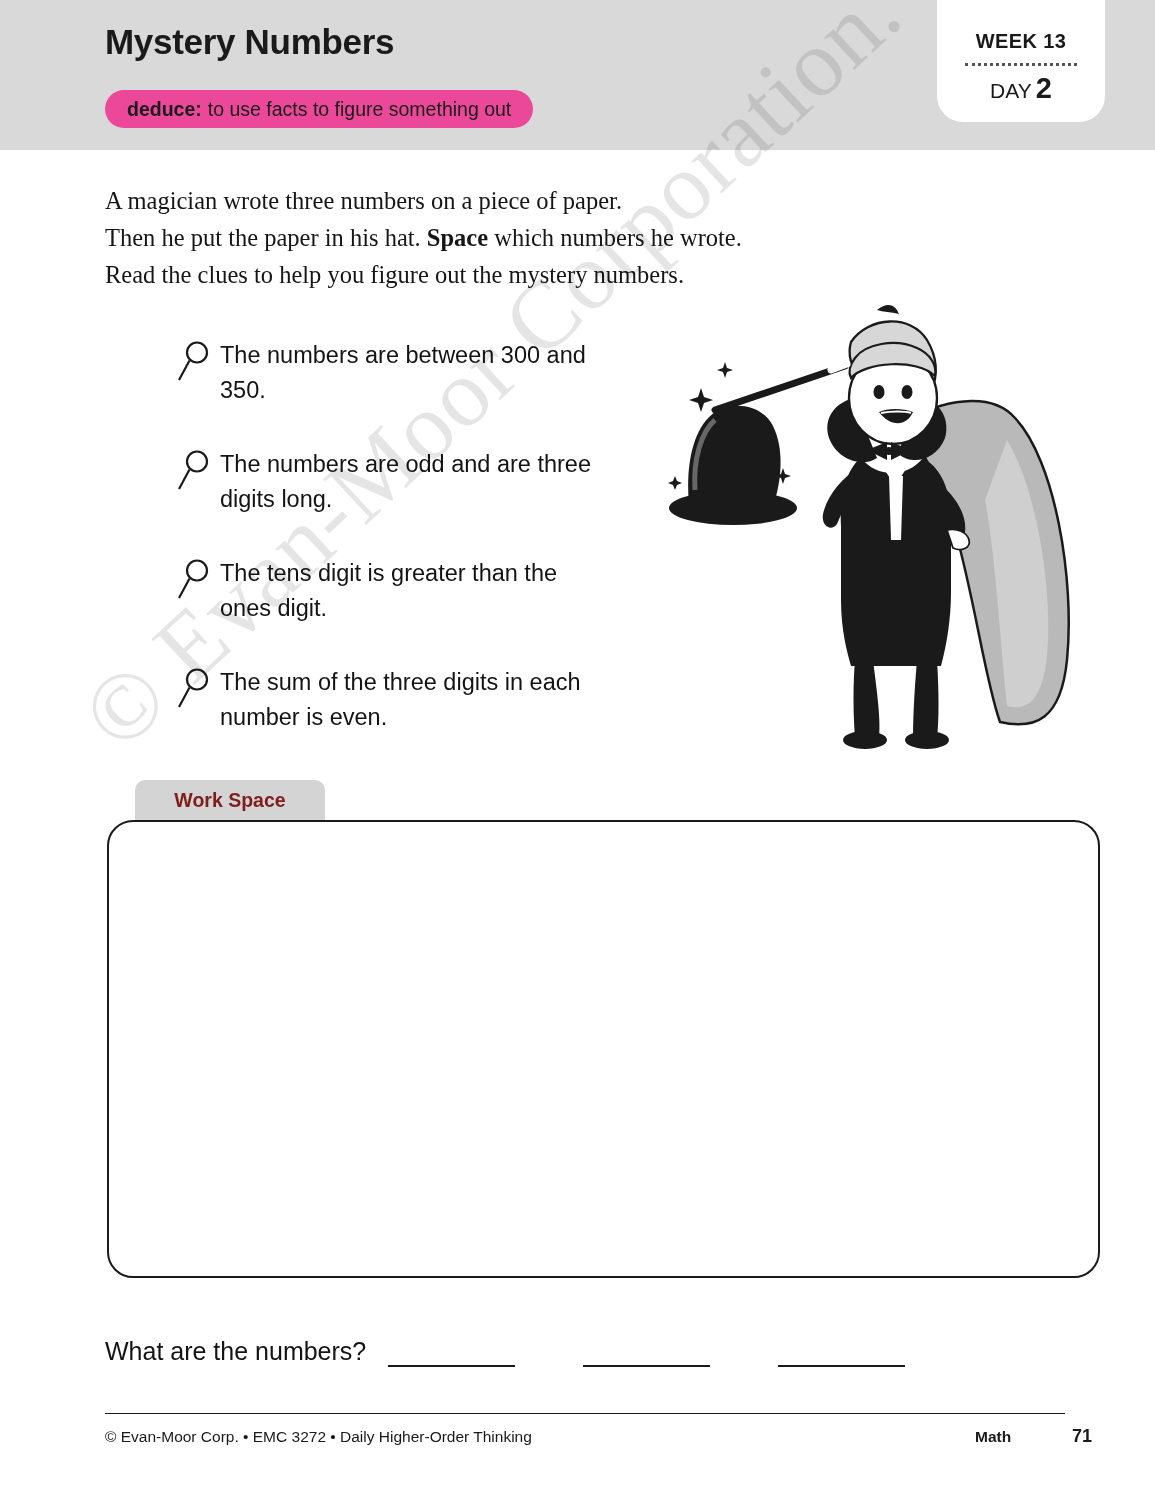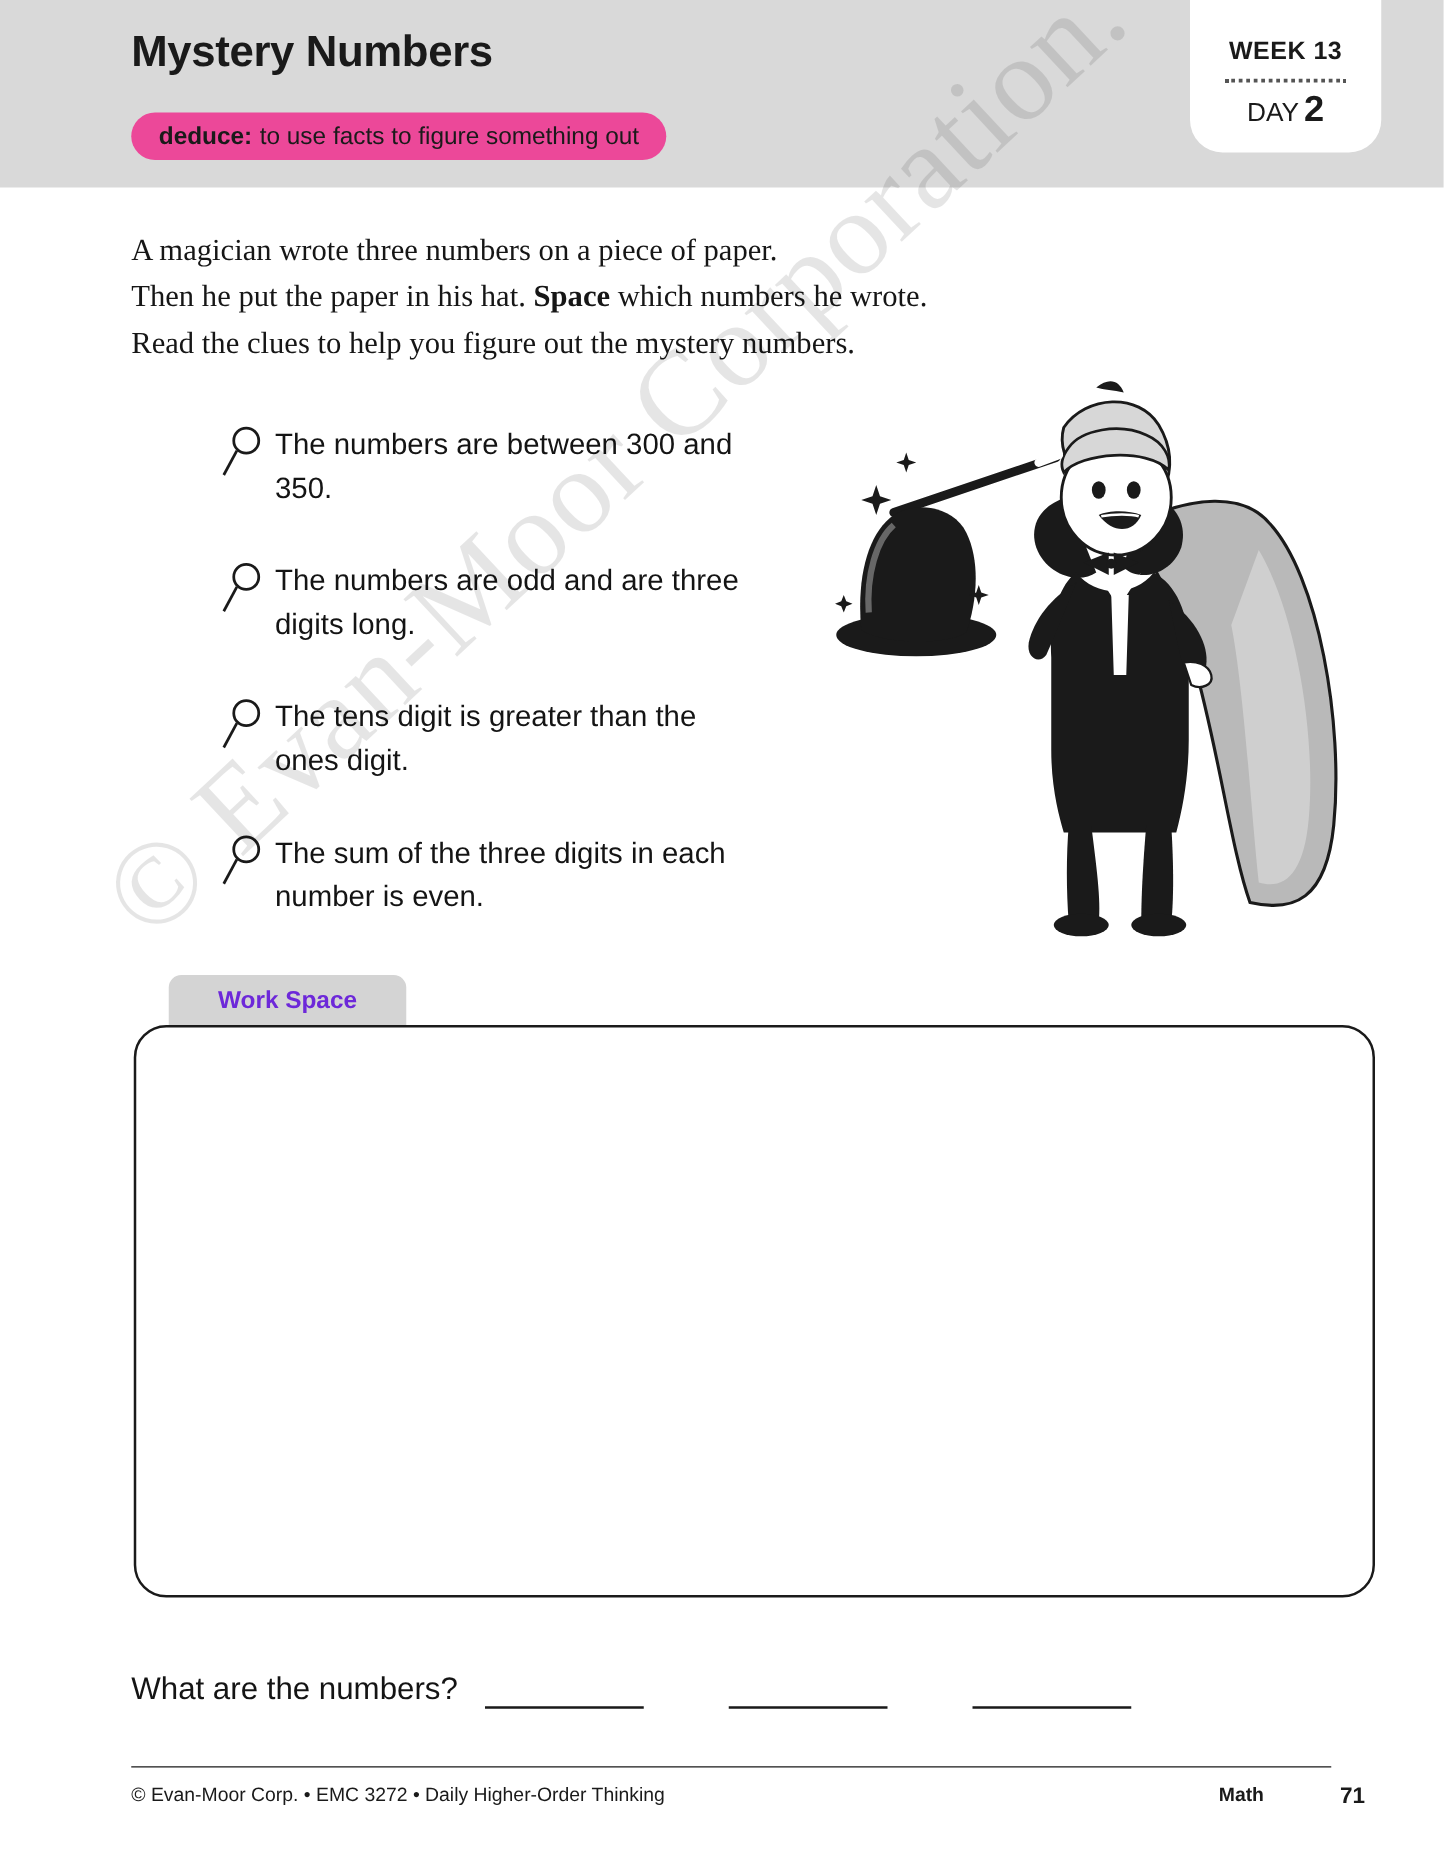--- a/index.html
+++ b/index.html
@@ -48,21 +48,21 @@
   }
   .vocab-term {
     font-weight: bold;
     margin-right: 6px;
   }
 
   .week-day-card {
     position: absolute;
     right: 50px;
     top: 0;
-    width: 153px;
+    width: 168px;
     height: 122px;
     background: #ffffff;
     border-bottom-left-radius: 26px;
     border-bottom-right-radius: 26px;
   }
   .week-label {
     position: absolute;
     left: 0; right: 0;
     top: 30px;
     text-align: center;
@@ -142,21 +142,21 @@
     background: #d4d4d4;
     border-top-left-radius: 10px;
     border-top-right-radius: 10px;
     display: flex;
     align-items: center;
     justify-content: center;
   }
   .ws-tab span {
     font-size: 19.5px;
     font-weight: bold;
-    color: #6d28d9;
+    color: #7f1d1d;
   }
   .ws-box {
     position: absolute;
     left: 107px;
     top: 820px;
     width: 993px;
     height: 458px;
     border: 2.5px solid #1a1a1a;
     border-radius: 26px;
     background: transparent;

